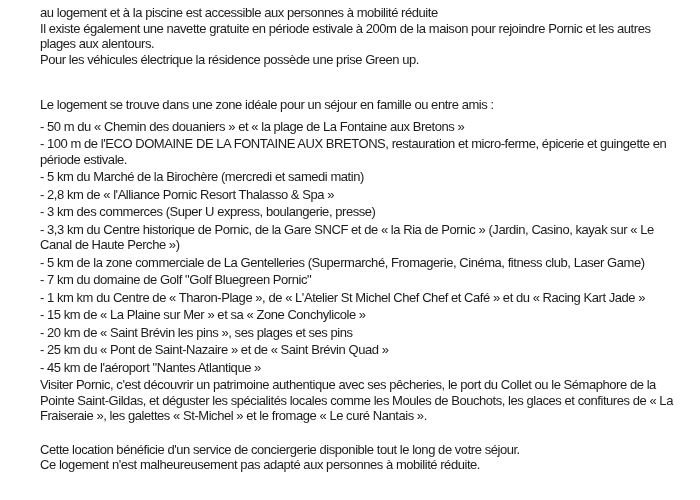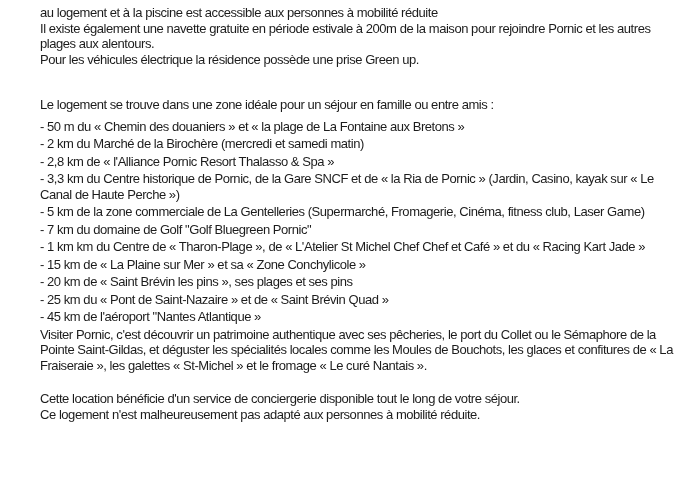--- a/index.html
+++ b/index.html
@@ -47,22 +47,25 @@
   <div id="doc">
       <p class="block doc-text">au logement et à la piscine est accessible aux personnes à mobilité réduite
 Il existe également une navette gratuite en période estivale à 200m de la maison pour rejoindre Pornic et les autres
 plages aux alentours.
 Pour les véhicules électrique la résidence possède une prise Green up.</p>
       <div class="spacer" style="height: 30px;"></div>
       <p class="block doc-text">Le logement se trouve dans une zone idéale pour un séjour en famille ou entre amis :</p>
       <div class="spacer" style="height: 6px;"></div>
       <div>
         <p class="list-item doc-text">- 50 m du « Chemin des douaniers » et « la plage de La Fontaine aux Bretons »</p>
-        <p class="list-item doc-text">- 2 km du Marché de la Birochère (mercredi et samedi matin)</p>
+        <p class="list-item doc-text">- 100 m de l'ECO DOMAINE DE LA FONTAINE AUX BRETONS, restauration et micro-ferme, épicerie et guingette en
+période estivale.</p>
+        <p class="list-item doc-text">- 5 km du Marché de la Birochère (mercredi et samedi matin)</p>
         <p class="list-item doc-text">- 2,8 km de « l'Alliance Pornic Resort Thalasso &amp; Spa »</p>
+        <p class="list-item doc-text">- 3 km des commerces (Super U express, boulangerie, presse)</p>
         <p class="list-item doc-text">- 3,3 km du Centre historique de Pornic, de la Gare SNCF et de « la Ria de Pornic » (Jardin, Casino, kayak sur « Le
 Canal de Haute Perche »)</p>
         <p class="list-item doc-text">- 5 km de la zone commerciale de La Gentelleries (Supermarché, Fromagerie, Cinéma, fitness club, Laser Game)</p>
         <p class="list-item doc-text">- 7 km du domaine de Golf "Golf Bluegreen Pornic"</p>
         <p class="list-item doc-text">- 1 km km du Centre de « Tharon-Plage », de « L'Atelier St Michel Chef Chef et Café » et du « Racing Kart Jade »</p>
         <p class="list-item doc-text">- 15 km de « La Plaine sur Mer » et sa « Zone Conchylicole »</p>
         <p class="list-item doc-text">- 20 km de « Saint Brévin les pins », ses plages et ses pins</p>
         <p class="list-item doc-text">- 25 km du « Pont de Saint-Nazaire » et de « Saint Brévin Quad »</p>
         <p class="list-item doc-text">- 45 km de l'aéroport "Nantes Atlantique »</p>
       </div>

